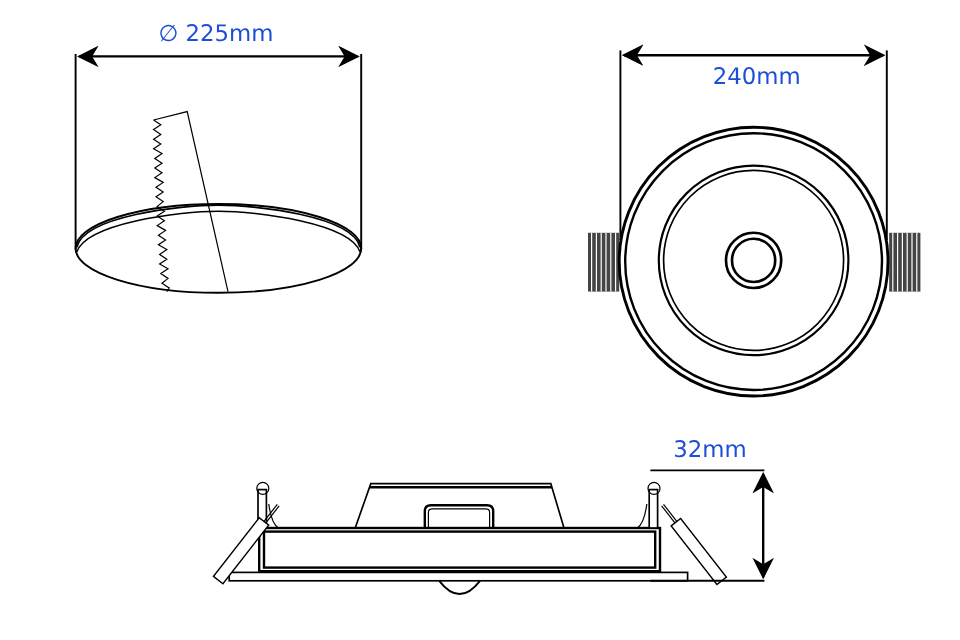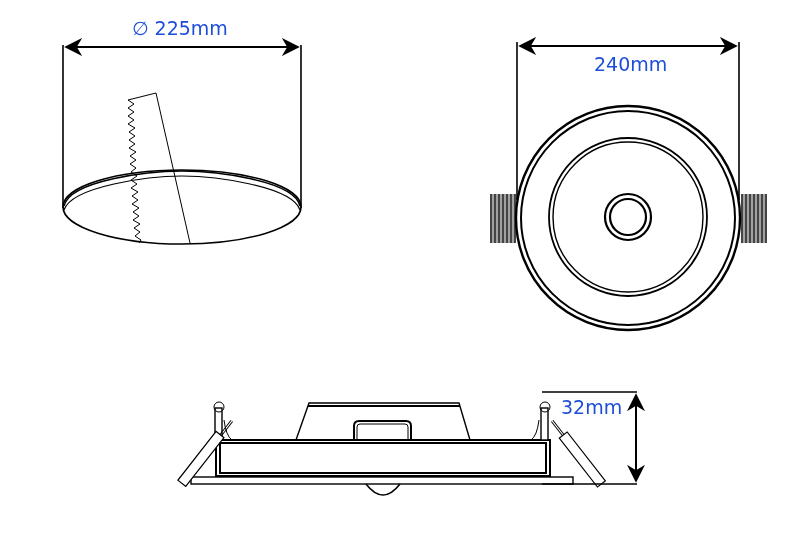--- a/index.html
+++ b/index.html
@@ -101,14 +101,14 @@
       </g>
 
       <line x1="542" y1="392" x2="637" y2="392" stroke="#000" stroke-width="1.6"></line>
       <line x1="542" y1="484" x2="637" y2="484" stroke="#000" stroke-width="1.6"></line>
       <line x1="636" y1="395" x2="636" y2="481" stroke="#000" stroke-width="2" marker-start="url(#arr)" marker-end="url(#arr)"></line>
     </g>
   </svg>
 
   <div class="lbl" style="left:132px; top:17px;">∅ 225mm</div>
   <div class="lbl" style="left:594px; top:17px;margin-top:36px;">240mm</div>
-  <div class="lbl" style="left:561px; top:364px;margin-top:32px;">32mm</div>
+  <div class="lbl" style="left:561px; top:364px;">32mm</div>
 </div>
 
 </body></html>

